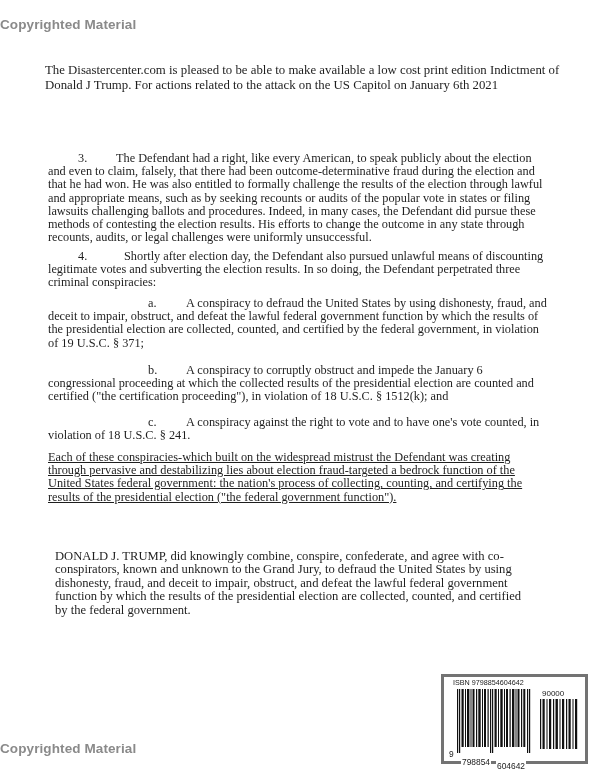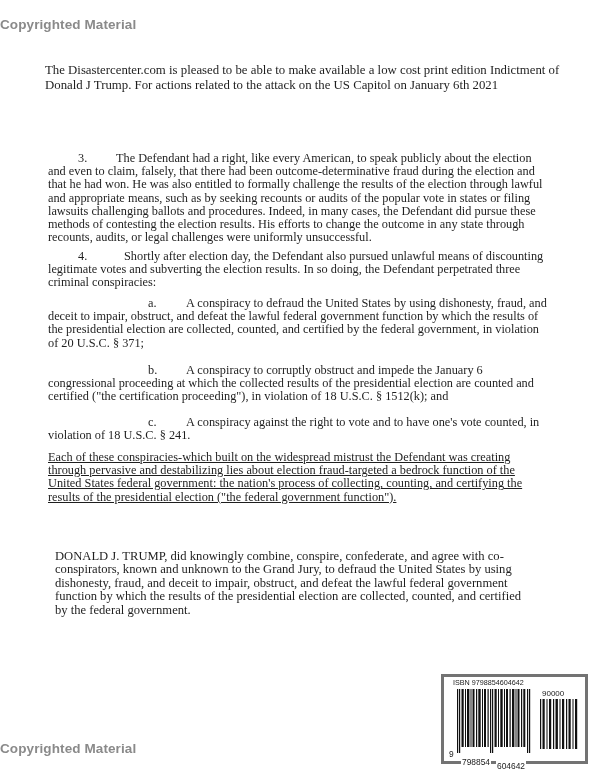--- a/index.html
+++ b/index.html
@@ -36,21 +36,21 @@
 <body>
 
 <div class="watermark wm-top">Copyrighted Material</div>
 
 <div class="txt intro">The Disastercenter.com is pleased to be able to make available a low cost print edition Indictment of Donald J Trump.  For actions related to the attack on the US Capitol on January 6th 2021</div>
 
 <div class="txt para p3"><span class="num n3">3.</span><span>The Defendant had a right, like every American, to speak publicly about the election and even to claim, falsely, that there had been outcome-determinative fraud during the election and that he had won. He was also entitled to formally challenge the results of the election through lawful and appropriate means, such as by seeking recounts or audits of the popular vote in states or filing lawsuits challenging ballots and procedures. Indeed, in many cases, the Defendant did pursue these methods of contesting the election results. His efforts to change the outcome in any state through recounts, audits, or legal challenges were uniformly unsuccessful.</span></div>
 
 <div class="txt para p4"><span class="num n4">4.</span><span>Shortly after election day, the Defendant also pursued unlawful means of discounting legitimate votes and subverting the election results. In so doing, the Defendant perpetrated three criminal conspiracies:</span></div>
 
-<div class="txt para pa"><span class="num nsub">a.</span><span>A conspiracy to defraud the United States by using dishonesty, fraud, and deceit to impair, obstruct, and defeat the lawful federal government function by which the results of the presidential election are collected, counted, and certified by the federal government, in violation of 20 U.S.C. § 371;</span></div>
+<div class="txt para pa"><span class="num nsub">a.</span><span>A conspiracy to defraud the United States by using dishonesty, fraud, and deceit to impair, obstruct, and defeat the lawful federal government function by which the results of the presidential election are collected, counted, and certified by the federal government, in violation of 19 U.S.C. § 371;</span></div>
 
 <div class="txt para pb"><span class="num nsub">b.</span><span>A conspiracy to corruptly obstruct and impede the January 6 congressional proceeding at which the collected results of the presidential election are counted and certified ("the certification proceeding"), in violation of 18 U.S.C. § 1512(k); and</span></div>
 
 <div class="txt para pc"><span class="num nsub">c.</span><span>A conspiracy against the right to vote and to have one's vote counted, in violation of 18 U.S.C. § 241.</span></div>
 
 <div class="txt para peach">Each of these conspiracies-which built on the widespread mistrust the Defendant was creating through pervasive and destabilizing lies about election fraud-targeted a bedrock function of the United States federal government: the nation's process of collecting, counting, and certifying the results of the presidential election ("the federal government function").</div>
 
 <div class="txt pdon">DONALD J. TRUMP, did knowingly combine, conspire, confederate, and agree with co-conspirators, known and unknown to the Grand Jury, to defraud the United States by using dishonesty, fraud, and deceit to impair, obstruct, and defeat the lawful federal government function by which the results of the presidential election are collected, counted, and certified by the federal government.</div>
 
 <div class="barcode-box">

